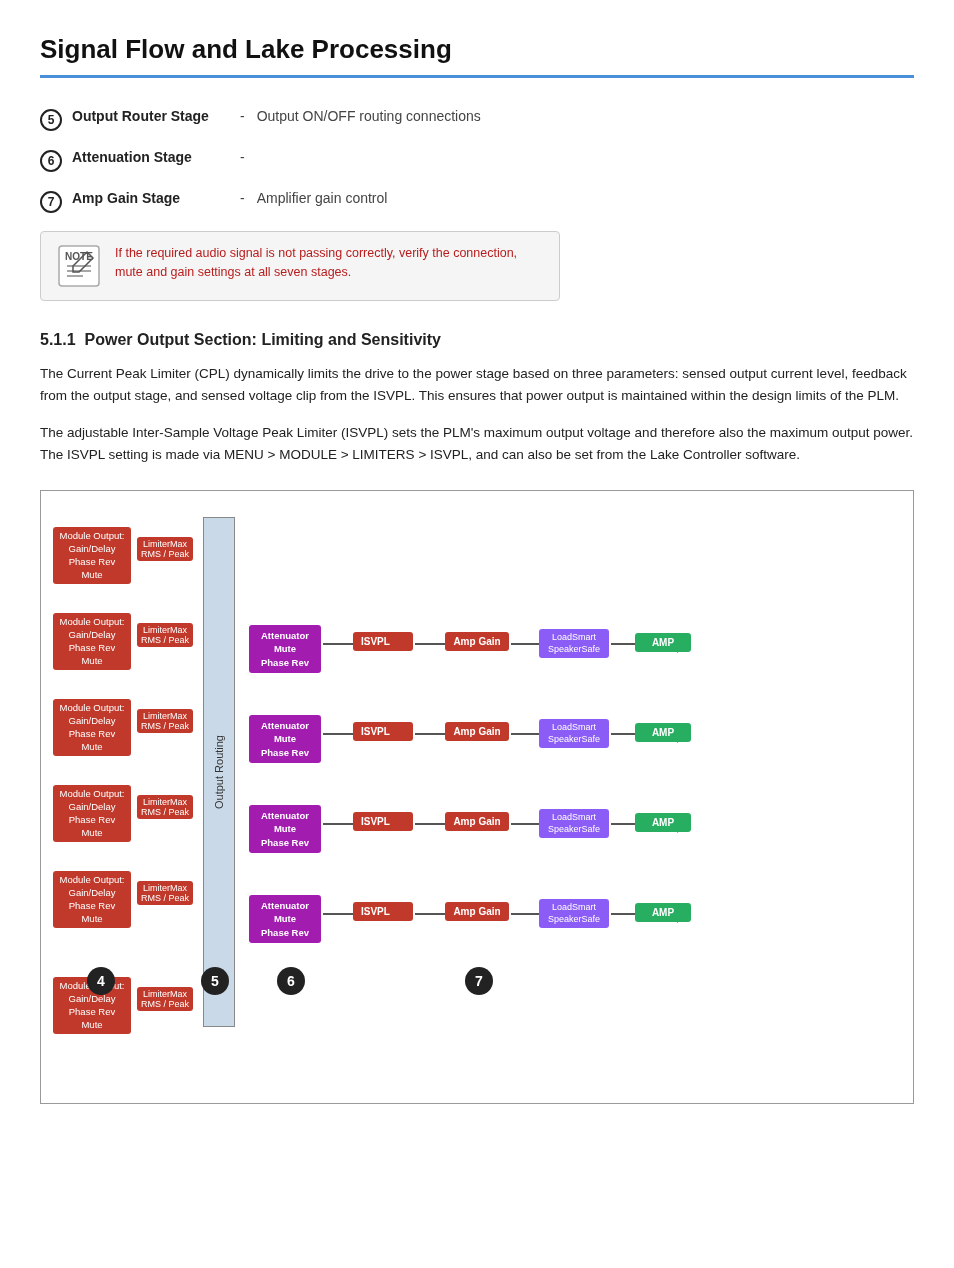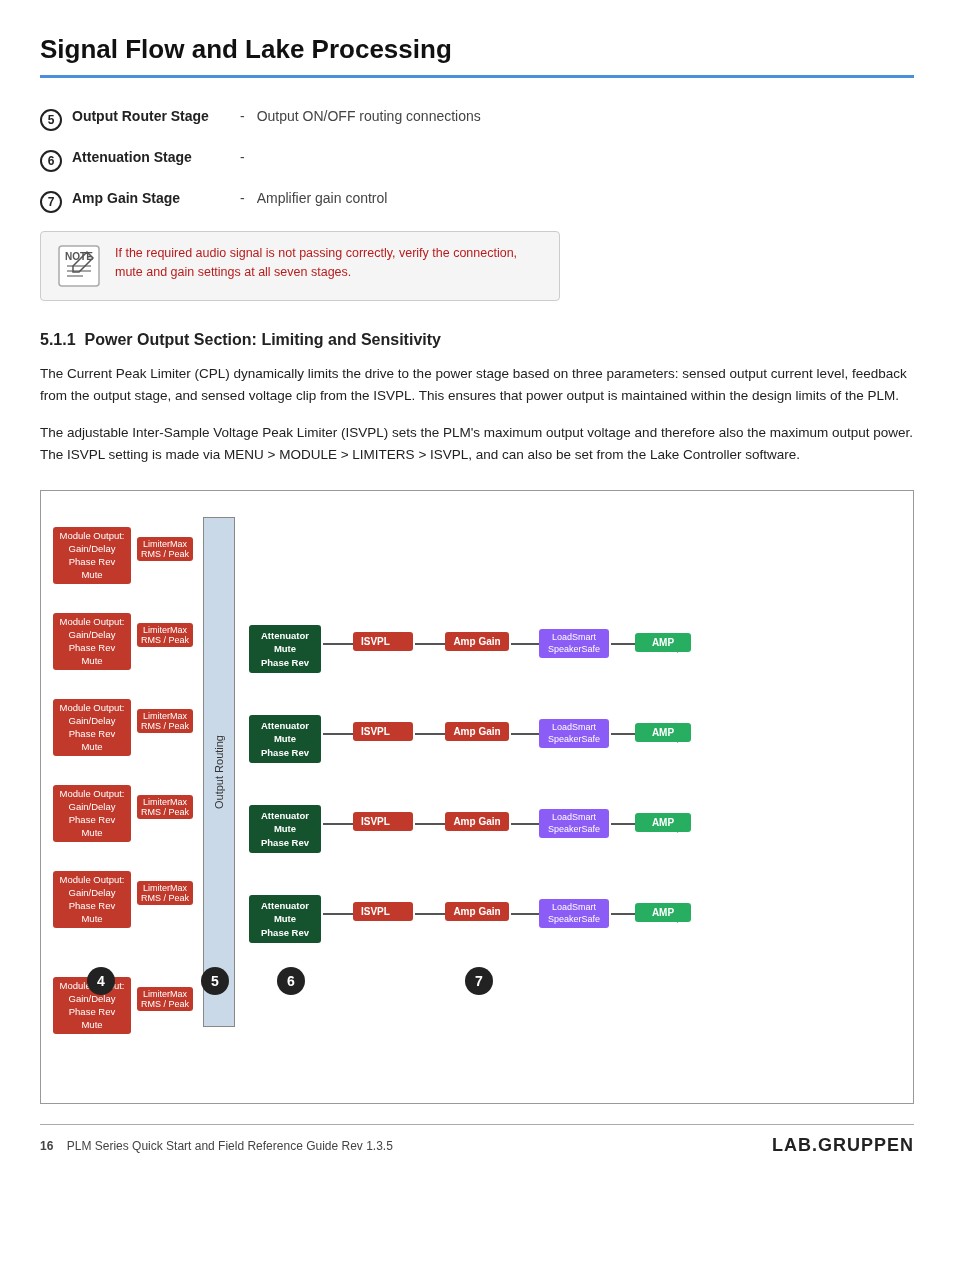--- a/index.html
+++ b/index.html
@@ -168,21 +168,21 @@
       transform: rotate(180deg);
       font-size: 11px;
       color: #333;
       display: flex;
       align-items: center;
       justify-content: center;
       text-align: center;
     }
     .attenuator-block {
       position: absolute;
-      background: #14532d;
+      background: #a21caf;
       color: #fff;
       border-radius: 3px;
       text-align: center;
       font-size: 9.5px;
       font-weight: bold;
       padding: 4px 5px;
       line-height: 1.4;
       width: 72px;
     }
     .isvpl-block {
@@ -385,21 +385,14 @@
 
       <div class="badge-circle" style="left:34px;top:460px;">4</div>
       <div class="badge-circle" style="left:148px;top:460px;">5</div>
       <div class="badge-circle" style="left:224px;top:460px;">6</div>
       <div class="badge-circle" style="left:412px;top:460px;">7</div>
 
     </div>
   </div>
 
 
-  <div class="page-footer">
-    <div class="footer-left">
-      <strong>16</strong>&nbsp;&nbsp;&nbsp;
-      <span>PLM Series Quick Start and Field Reference Guide Rev 1.3.5</span>
-    </div>
-    <div class="footer-logo">LAB.GRUPPEN</div>
-  </div>
 
 </div>
 
 </body></html>

